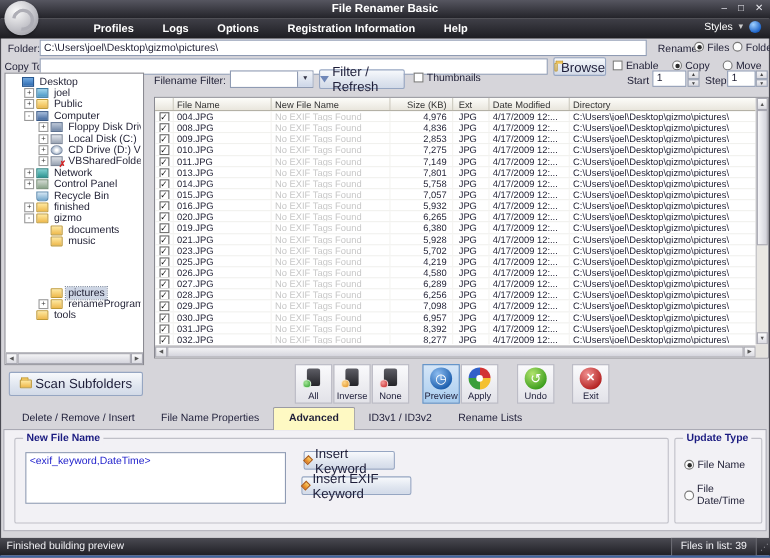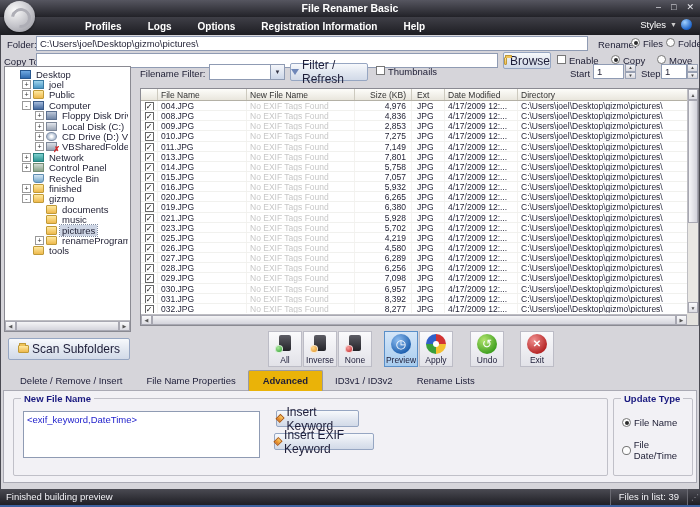--- a/index.html
+++ b/index.html
@@ -134,21 +134,21 @@
   .sphere.blue { background:radial-gradient(circle at 35% 30%, #8cbcf0, #1d5fae 75%); }
   .sphere.green { background:radial-gradient(circle at 35% 30%, #b2e46e, #3d9e1e 75%); }
   .sphere.red { background:radial-gradient(circle at 35% 30%, #f09090, #b42222 75%); font-size:10px; font-weight:bold; }
   .pinwheel { width:20px; height:20px; border-radius:50%;
     background:conic-gradient(#d23333 0 25%, #f4c030 0 50%, #3a9e3a 0 75%, #3060c8 0); position:relative; }
   .pinwheel::after { content:""; position:absolute; left:7px; top:7px; width:6px; height:6px; border-radius:50%; background:#fff; }
 
   
   #tabs { position:absolute; left:8px; top:369px; height:21px; display:flex; align-items:flex-end; }
   .tab { font-size:9.5px; color:#1d1d38; padding:3px 12px 4px 12px; cursor:default; }
-  .tab.active { background:#eab308; border:1px solid #9a9aa4; border-bottom:none; border-radius:2px 2px 0 0;
+  .tab.active { background:#fef9c3; border:1px solid #9a9aa4; border-bottom:none; border-radius:2px 2px 0 0;
     font-weight:bold; padding:4px 14px 5px 14px; margin-bottom:-1px; z-index:5; position:relative; }
 
   
   #tab-content { position:absolute; left:3px; top:390px; width:694px; height:93px; background:#f2f1f5;
     border:1px solid #aaaab4; }
   .groupbox { position:absolute; border:1px solid #c0c0c8; border-radius:2px; }
   .grouplegend { position:absolute; top:-6px; left:7px; background:#f2f1f5; padding:0 3px;
     font-size:9.5px; font-weight:bold; color:#1a1a80; }
   #pattern-box { position:absolute; left:9px; top:12px; width:237px; height:47px; background:#fff;
     border:1px solid #8f9bb3; font-size:9.5px; color:#2222cc; padding:2px 3px; }
@@ -325,21 +325,21 @@
         <div class="tree-row" style="padding-left: 28px;">
           <span class="expand-spacer"></span>
           <span class="tree-icon icon-folder"></span>
           <span class="tree-label">documents</span>
         </div>
         <div class="tree-row" style="padding-left: 28px;">
           <span class="expand-spacer"></span>
           <span class="tree-icon icon-folder"></span>
           <span class="tree-label">music</span>
         </div>
-        <div class="tree-row" style="padding-left: 28px;">
+        <div class="tree-row" style="padding-left: 28px; margin-top: 36px;">
           <span class="expand-spacer"></span>
           <span class="tree-icon icon-folder"></span>
           <span class="tree-label selected">pictures</span>
         </div>
         <div class="tree-row" style="padding-left: 28px;">
           <span class="expand-box">+</span>
           <span class="tree-icon icon-folder"></span>
           <span class="tree-label">renamePrograms</span>
         </div>
         <div class="tree-row" style="padding-left: 15px;">

